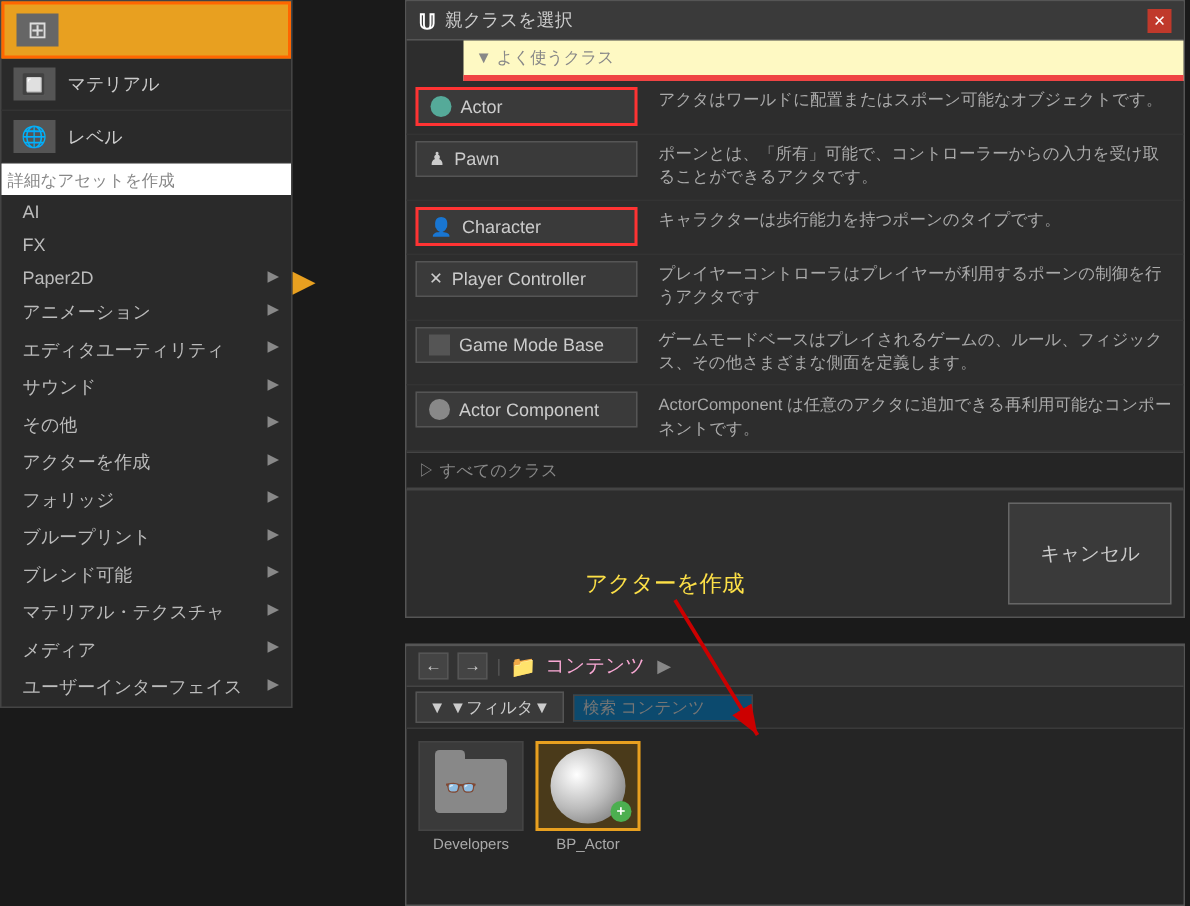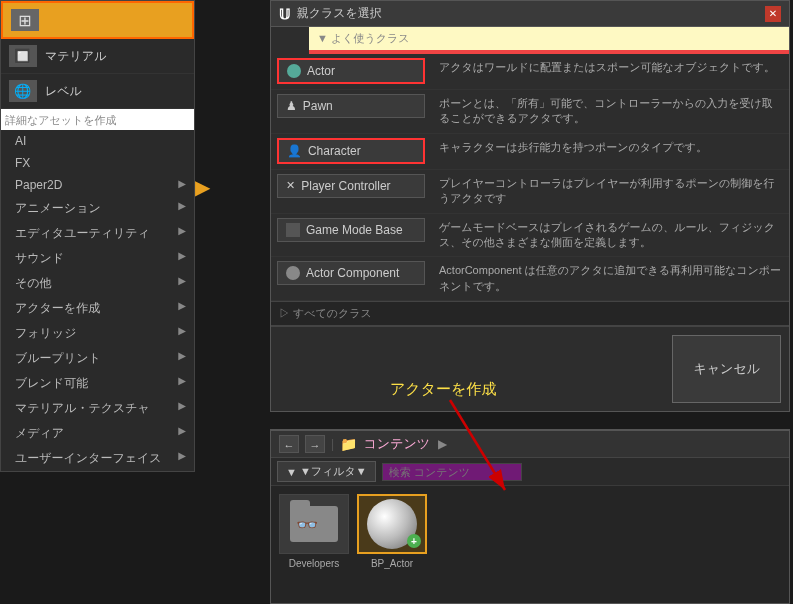--- a/index.html
+++ b/index.html
@@ -275,25 +275,25 @@
       padding: 2px 8px;
       cursor: pointer;
       font-family: inherit;
       font-size: 11px;
       display: flex;
       align-items: center;
       gap: 3px;
     }
 
     .cb-search {
-      background: #701a75;
+      background: #0c4a6e;
       border: 1px solid #444;
       color: #ccc;
       padding: 2px 6px;
-      width: 140px;
+      width: 120px;
       font-family: inherit;
       font-size: 11px;
     }
 
     .cb-content-area {
       display: flex;
       gap: 8px;
       padding: 8px;
       align-items: flex-start;
     }

